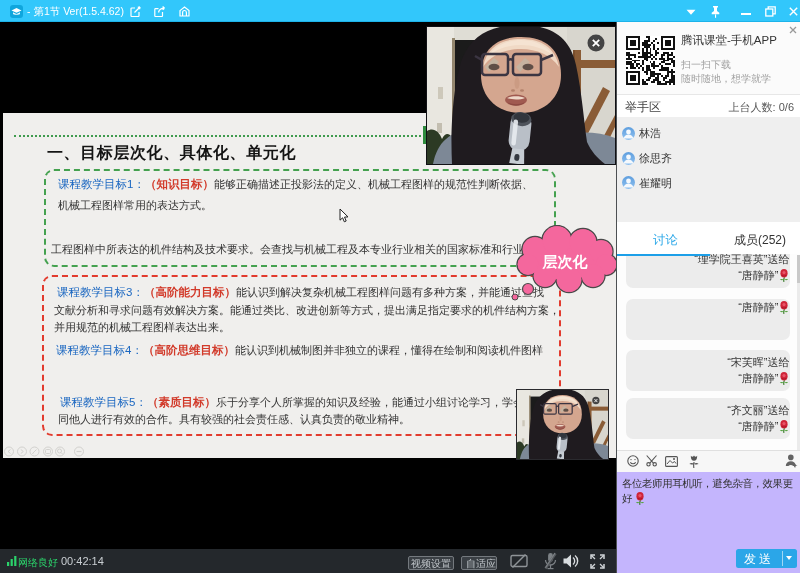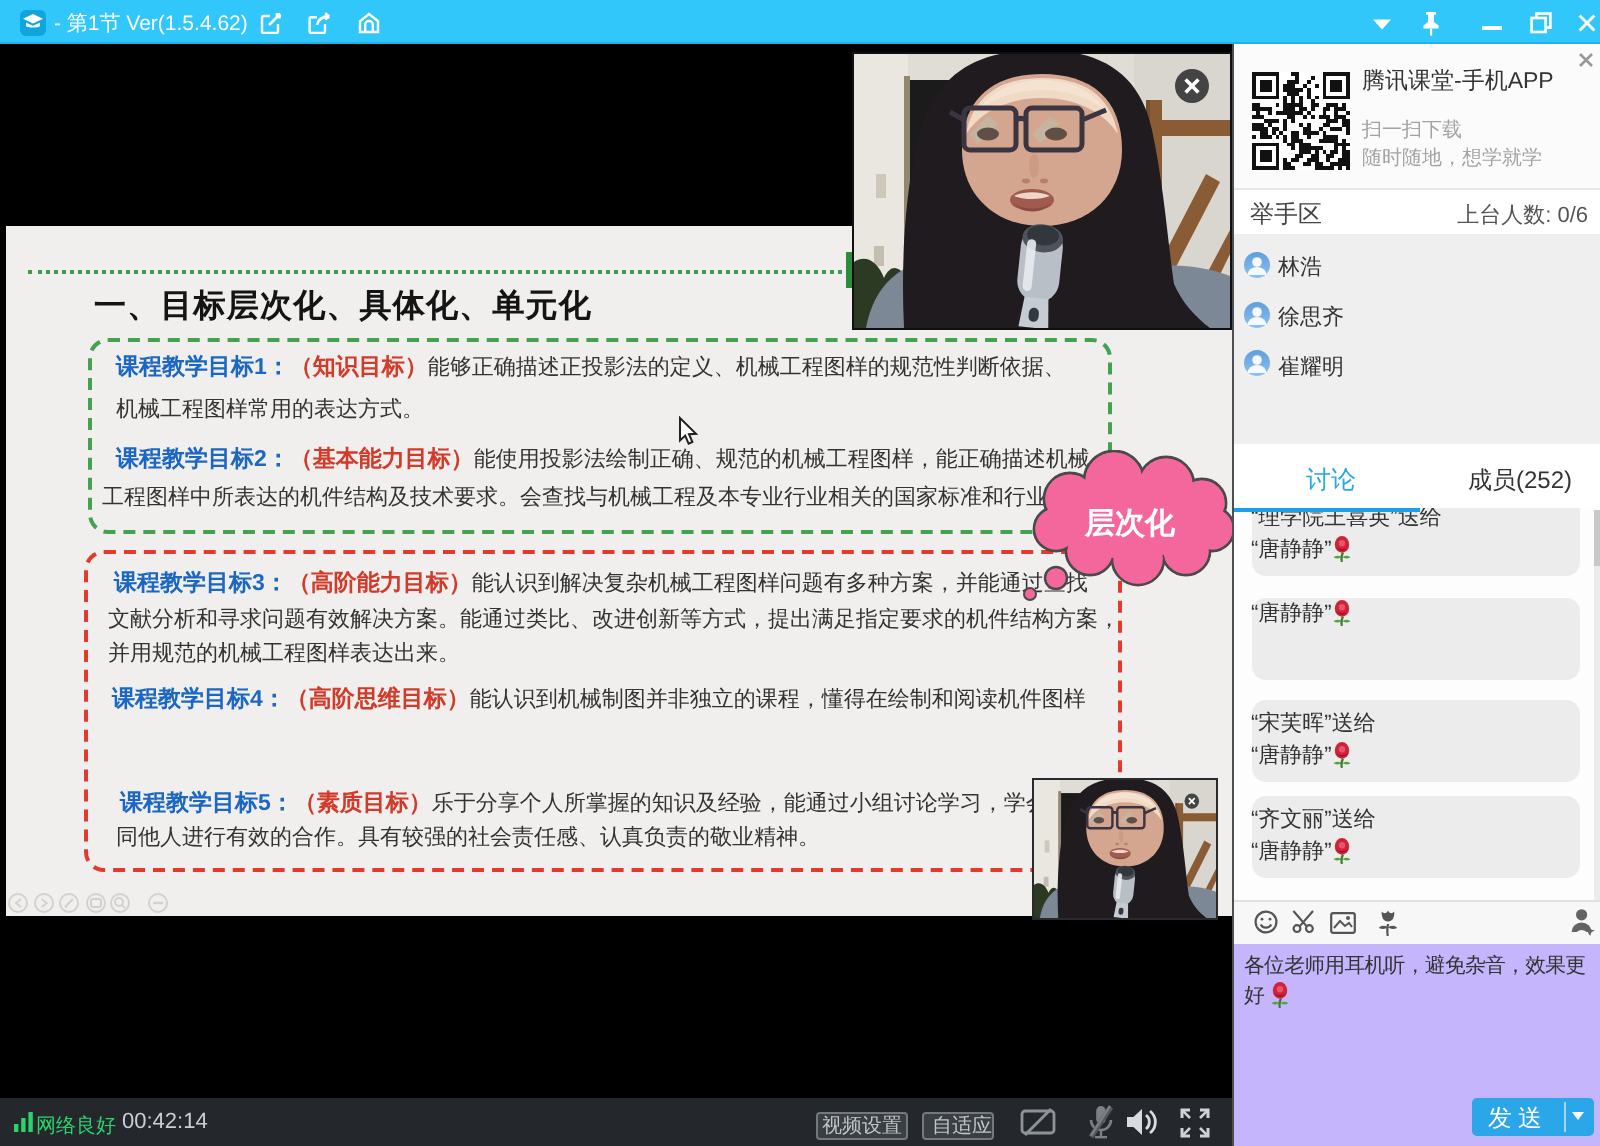--- a/index.html
+++ b/index.html
@@ -11,25 +11,25 @@
 #logo{position:absolute;left:10px;top:4.5px;width:13px;height:13px;border-radius:3px;background:#0fa6dd}
 
 #main{position:absolute;left:0;top:22px;width:616px;height:551px;background:#000}
 #slide{position:absolute;left:3px;top:91px;width:613px;height:345px;background:#f0efed;overflow:hidden}
 #bottombar{position:absolute;left:0;top:527px;width:616px;height:24px;background:#24282c}
 
 #sidebar{position:absolute;left:617px;top:22px;width:183px;height:551px;background:#fff}
 #vborder{position:absolute;left:616px;top:22px;width:1px;height:551px;background:#4d5053}
 
 .sl{position:absolute;white-space:nowrap;font-size:11px;color:#333;line-height:14px}
-.lb{color:#1b67c1;font-weight:bold;font-size:11.5px}
+.lb{color:#1b67c1;font-weight:normal;font-size:11.5px}
 .pr{color:#d23a2a;font-weight:bold;font-size:11.5px}
 .gbox{position:absolute;border:2px dashed #44a14f;border-radius:10px}
 .rbox{position:absolute;border:2px dashed #e23b2e;border-radius:10px}
-.msgbox{position:absolute;left:8.5px;width:164px;height:41px;background:#ececec;border-radius:7px;text-align:left;font-size:11px;color:#333}
+.msgbox{position:absolute;left:8.5px;width:164px;height:41px;background:#ececec;border-radius:7px;text-align:right;font-size:11px;color:#333}
 .msgbox .l1{margin-top:5px;line-height:15px}
 .msgbox .l2{line-height:17px}
 </style></head>
 <body>
 <div id="app">
  <svg width="0" height="0" style="position:absolute">
       <defs>
         <linearGradient id="avg" x1="0" y1="0" x2="0" y2="1">
           <stop offset="0" stop-color="#5e9ede"></stop>
           <stop offset="1" stop-color="#8fc1f0"></stop>
@@ -95,21 +95,20 @@
  <div id="main">
 
   <div id="slide">
     <div class="abs" style="left:11px;top:22px;width:407px;height:0;border-top:2px dotted #3f9b4e"></div>
     <div class="abs" style="left:420px;top:13px;width:15px;height:18px;background:#2e8b3d"></div>
     <div class="abs" style="left:44px;top:29.5px;font-size:16px;font-weight:bold;color:#141414;letter-spacing:0.6px;white-space:nowrap">一、目标层次化、具体化、单元化</div>
     <div class="gbox" style="left:41px;top:56px;width:512px;height:97.5px"></div>
     <div class="rbox" style="left:39px;top:162px;width:519px;height:161px"></div>
     <div class="sl" style="left:55px;top:64px"><span class="lb">课程教学目标1：</span><span class="pr">（知识目标）</span>能够正确描述正投影法的定义、机械工程图样的规范性判断依据、</div>
     <div class="sl" style="left:55px;top:85px">机械工程图样常用的表达方式。</div>
-    <div class="sl" style="left:55px;top:109.5px"><span class="lb">课程教学目标2：</span><span class="pr">（基本能力目标）</span>能使用投影法绘制正确、规范的机械工程图样，能正确描述机械</div>
     <div class="sl" style="left:48px;top:129px">工程图样中所表达的机件结构及技术要求。会查找与机械工程及本专业行业相关的国家标准和行业标准。</div>
     <div class="sl" style="left:54px;top:171.5px"><span class="lb">课程教学目标3：</span><span class="pr">（高阶能力目标）</span>能认识到解决复杂机械工程图样问题有多种方案，并能通过查找</div>
     <div class="sl" style="left:51px;top:190px">文献分析和寻求问题有效解决方案。能通过类比、改进创新等方式，提出满足指定要求的机件结构方案，</div>
     <div class="sl" style="left:51px;top:207px">并用规范的机械工程图样表达出来。</div>
     <div class="sl" style="left:53px;top:229.5px"><span class="lb">课程教学目标4：</span><span class="pr">（高阶思维目标）</span>能认识到机械制图并非独立的课程，懂得在绘制和阅读机件图样</div>
     <div class="sl" style="left:57px;top:282px"><span class="lb">课程教学目标5：</span><span class="pr">（素质目标）</span>乐于分享个人所掌握的知识及经验，能通过小组讨论学习，学会如</div>
     <div class="sl" style="left:55px;top:298.5px">同他人进行有效的合作。具有较强的社会责任感、认真负责的敬业精神。</div>
 
     <svg class="abs" style="left:0;top:332px" width="90" height="13" viewBox="0 0 90 13" fill="none" stroke="#d2d1ce" stroke-width="1">
       <circle cx="6" cy="6.5" r="4.5"></circle>

